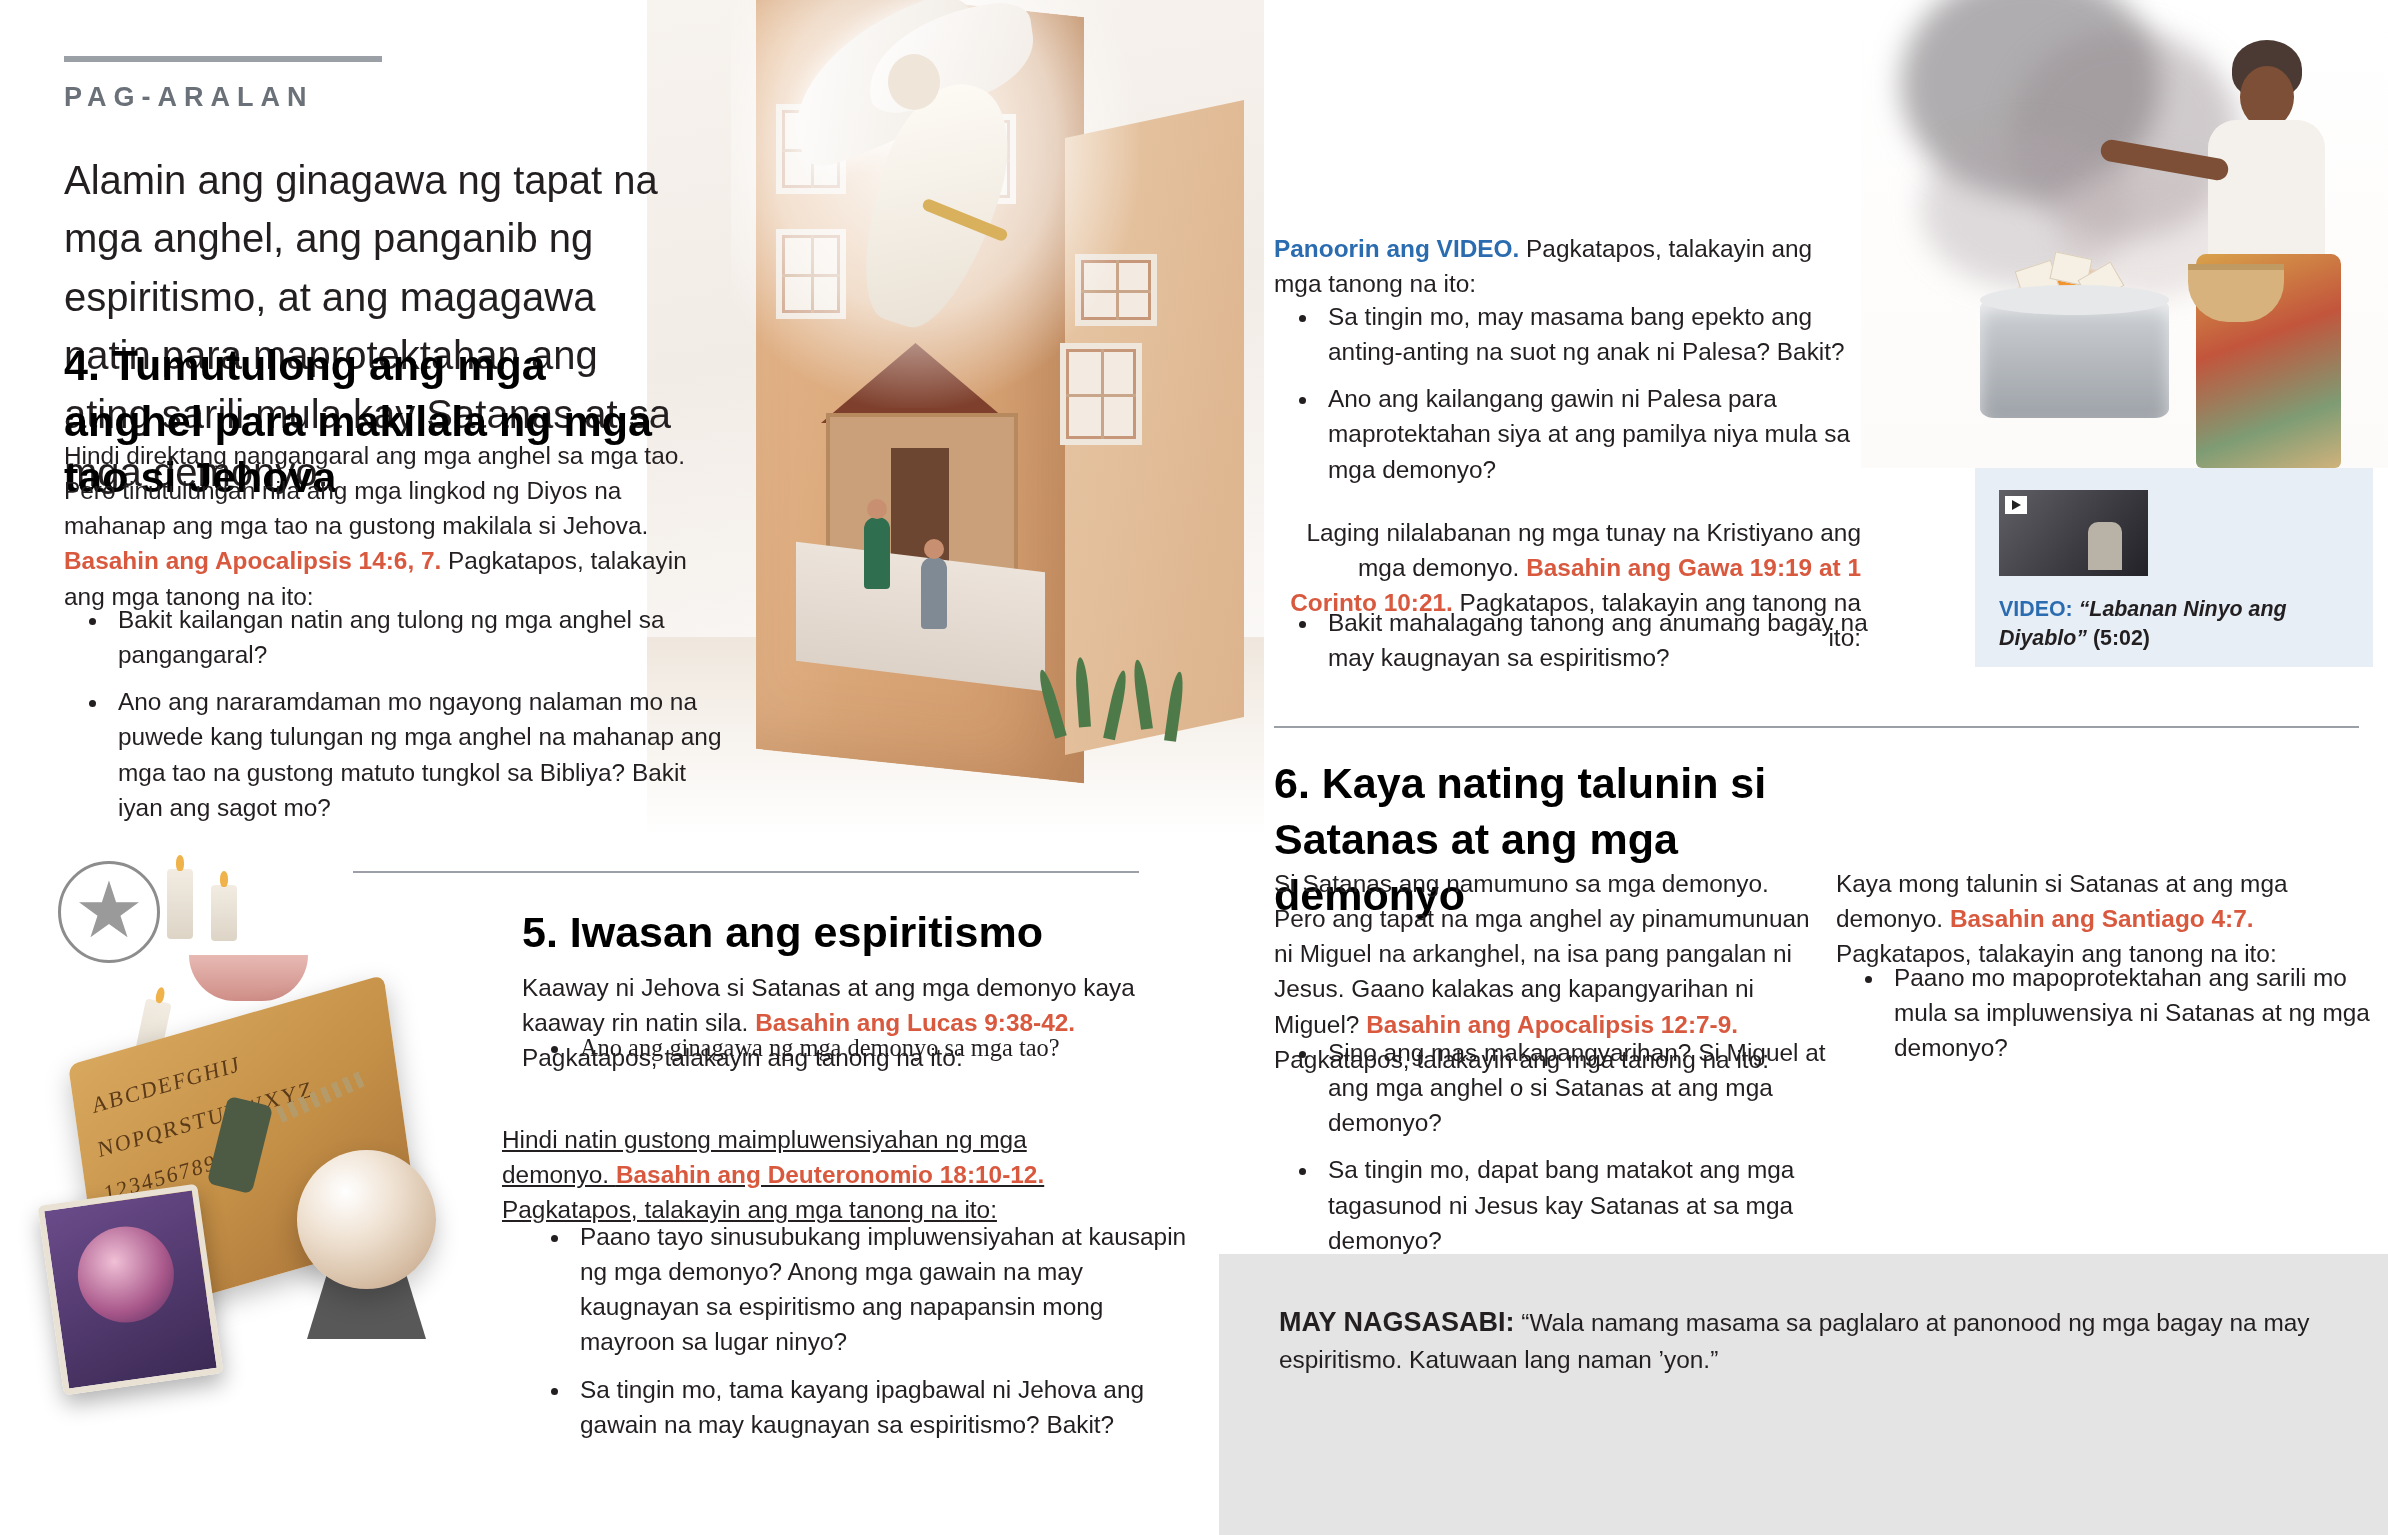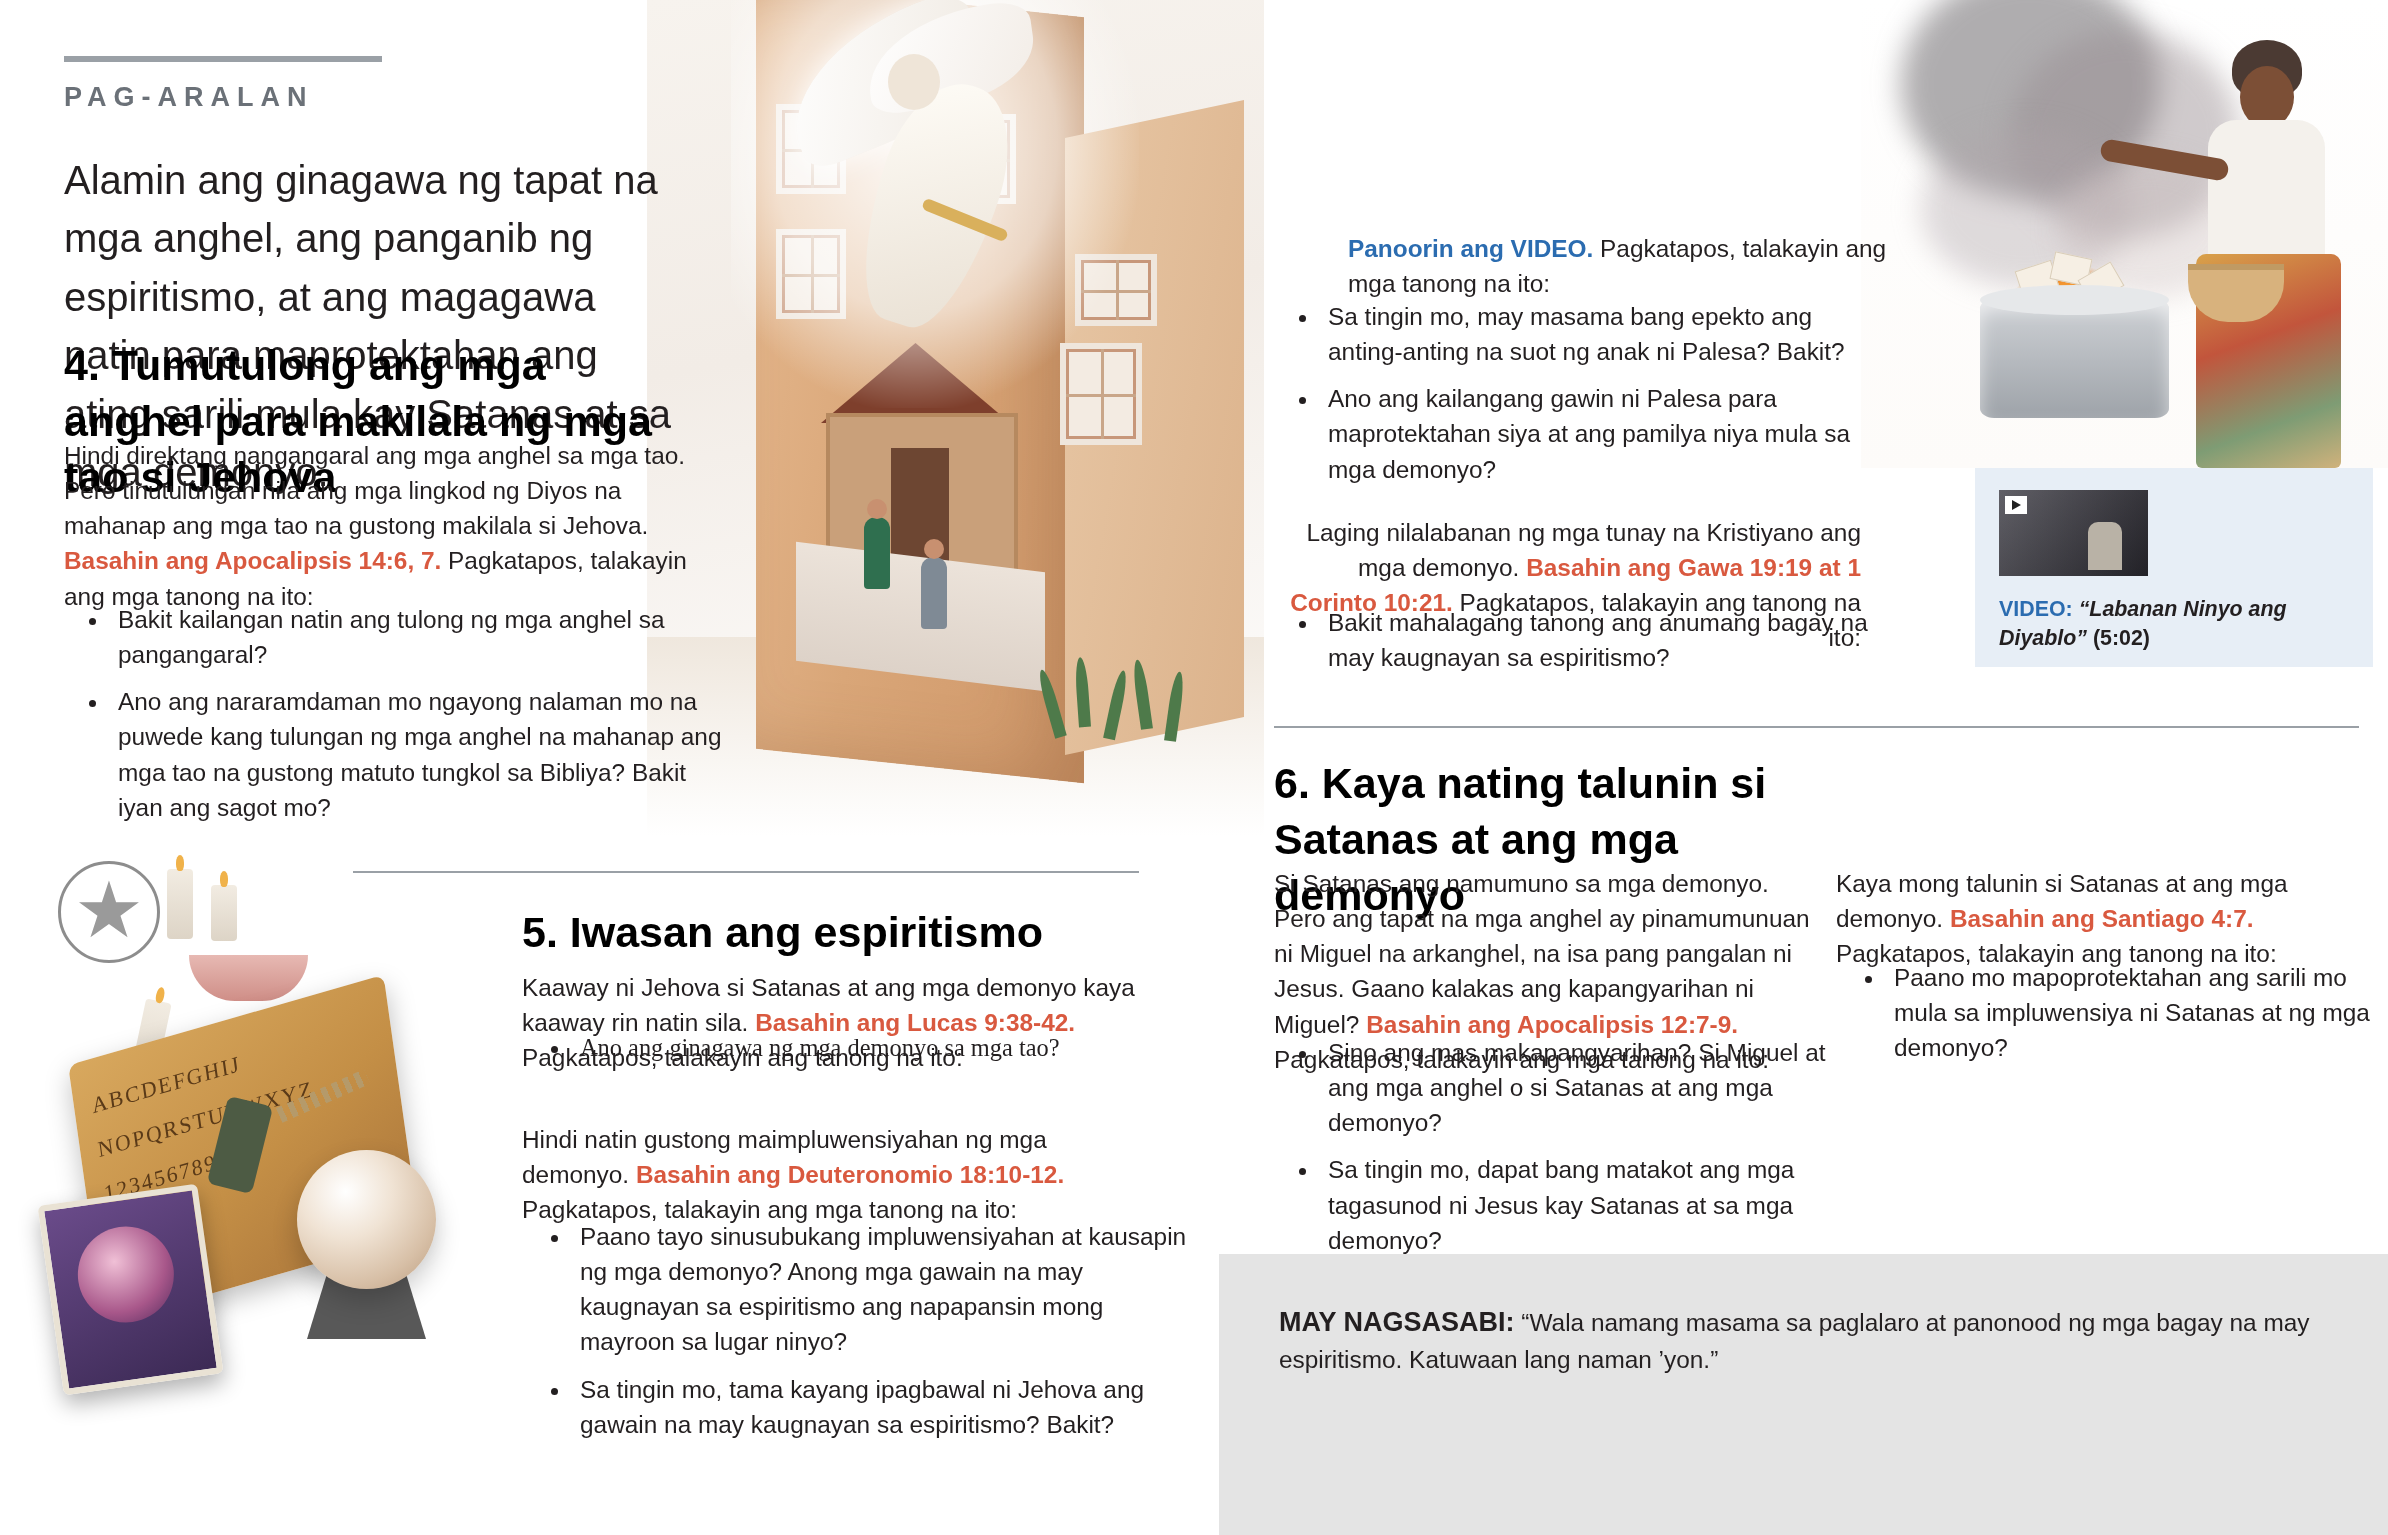--- a/index.html
+++ b/index.html
@@ -441,24 +441,24 @@
   .h-s6 { left: 1274px; top: 756px; width: 597px; }
 
   .body-text {
     position: absolute;
     font-size: 24.4px;
     line-height: 1.44;
     color: #231f20;
   }
   .b-s4 { left: 64px; top: 438px; width: 637px; }
   .b-s5a { left: 522px; top: 970px; width: 617px; }
-  .b-s5b { left: 522px; top: 1122px; width: 637px; }
+  .b-s5b { left: 502px; top: 1122px; width: 637px; text-decoration: underline; }
   .b-s6a { left: 1274px; top: 866px; width: 537px; }
   .b-s6b { left: 1836px; top: 866px; width: 517px; }
-  .b-vid { left: 1348px; top: 231px; width: 567px; }
+  .b-vid { left: 1274px; top: 231px; width: 567px; }
   .b-demon { left: 1274px; top: 515px; width: 587px; text-align: right; }
 
   .scripture { color: #d9593f; font-weight: bold; }
   .blue-bold { color: #2b6cb0; font-weight: bold; }
 
   ul.qs {
     position: absolute;
     margin: 0;
     padding-left: 30px;
     font-size: 24.4px;

